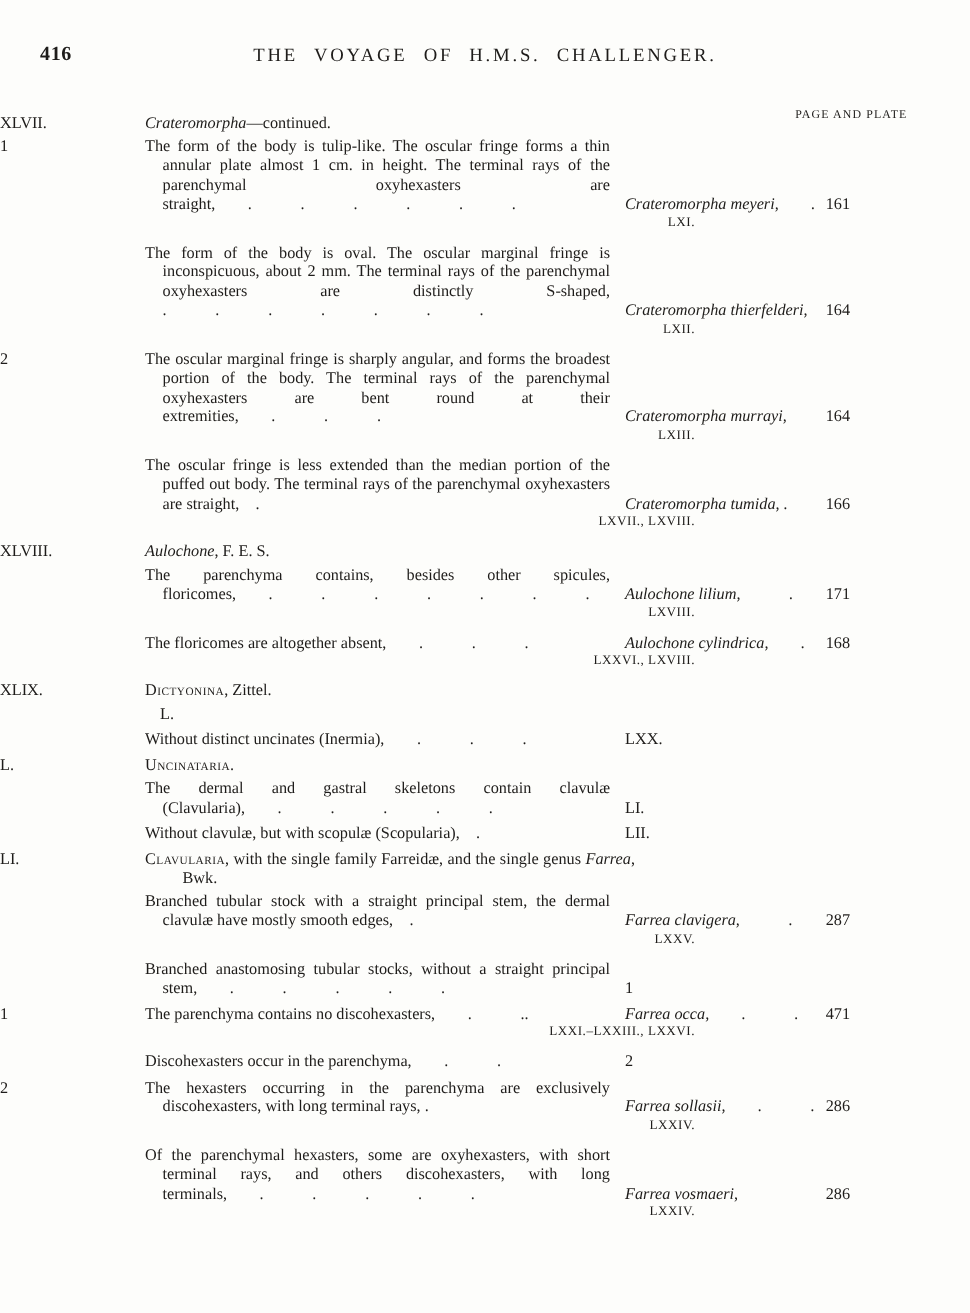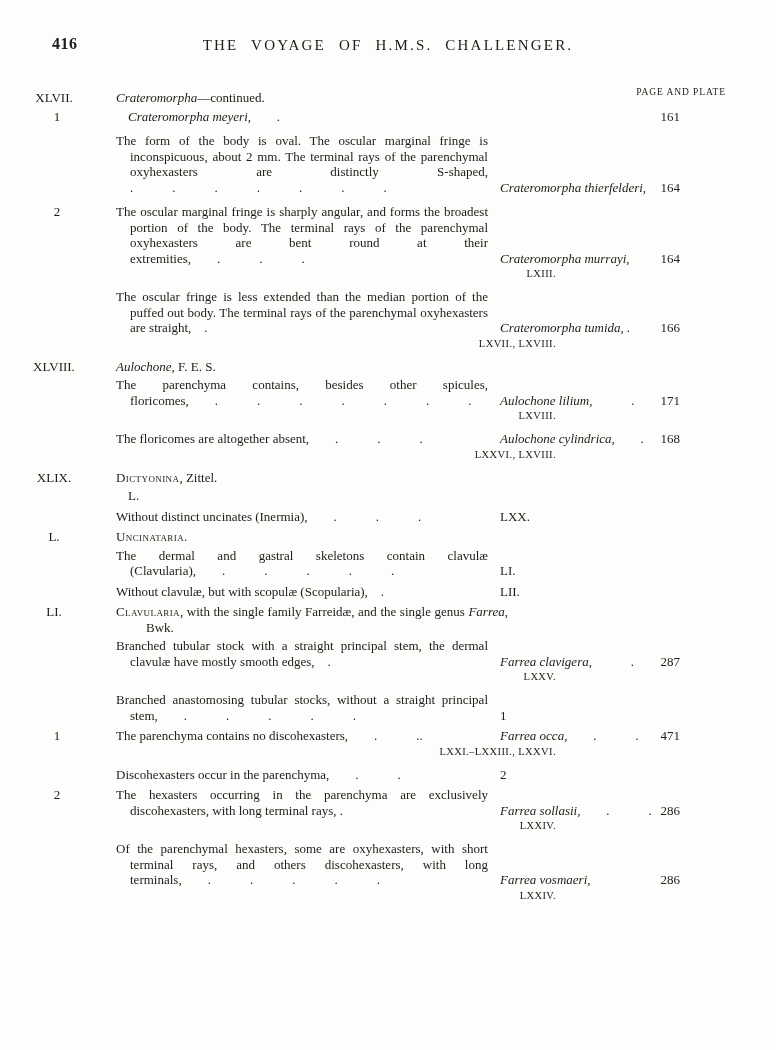--- a/index.html
+++ b/index.html
@@ -11,35 +11,35 @@
     margin: 0 auto;
     background: var(--paper, #fdfdfb);
     color: var(--ink, #1e1c1a);
     font-family: "Liberation Serif", "DejaVu Serif", serif;
     font-size: 13px;
     line-height: 15.5px;
     overflow: hidden;
   }
   .header { position: relative; padding-top: 38px; height: 56px; }
   .folio {
-    position: absolute; left: 52px; top: 36px;
+    position: absolute; left: 32px; top: 36px;
     font-size: 16px; font-weight: 700; letter-spacing: 0.5px;
   }
   .running-title {
     text-align: center; font-size: 15px;
     letter-spacing: 2.2px; word-spacing: 7px;
   }
   .col-header {
     position: absolute; top: 85px; right: 50px;
     font-size: 9.5px; letter-spacing: 0.9px;
   }
   .entries { margin-top: 34px; padding-right: 96px; }
   .row { display: flex; align-items: flex-end; }
   .section-row { align-items: flex-start; margin: 3px 0; }
-  .c-gut { flex: 0 0 116px; text-align: center; align-self: flex-start; }
+  .c-gut { flex: 0 0 116px; text-align: left; align-self: flex-start; }
   .section-row .c-gut { padding-right: 8px; }
   .c-num { padding-right: 2px; }
   .c-title {
     flex: 0 0 392px; padding-left: 30px; text-indent: -30px;
     text-align: justify;
   }
   .c-desc {
     flex: 0 0 372px; padding-left: 14px; text-indent: -14px;
     text-align: justify;
   }
@@ -65,31 +65,34 @@
   </div>
   <div class="col-header">PAGE AND PLATE</div>
   <div class="entries" id="entries">
       <div class="row section-row">
         <div class="c-gut">XLVII.</div>
         <div class="c-title"><span class="it">Crateromorpha</span><span>—continued.</span></div>
       </div>
       <div class="item plated">
         <div class="row">
           <div class="c-gut c-num">1</div>
+          <div class="c-desc">The form of the body is tulip-like.  The oscular fringe forms a thin annular plate almost 1 cm. in height.  The terminal rays of the parenchymal oxyhexasters are straight,  .   .   .   .   .   .</div>
           <div class="c-result it">Crateromorpha meyeri,  .</div>
           <div class="c-page">161</div>
         </div>
+        <div class="plates">LXI.</div>
       </div>
       <div class="item plated">
         <div class="row">
           <div class="c-gut c-num"></div>
           <div class="c-desc">The form of the body is oval.  The oscular marginal fringe is inconspicuous, about 2 mm.  The terminal rays of the parenchymal oxyhexasters are distinctly S-shaped, .   .   .   .   .   .   .</div>
           <div class="c-result it">Crateromorpha thierfelderi,</div>
           <div class="c-page">164</div>
         </div>
+        <div class="plates">LXII.</div>
       </div>
       <div class="item plated">
         <div class="row">
           <div class="c-gut c-num">2</div>
           <div class="c-desc">The oscular marginal fringe is sharply angular, and forms the broadest portion of the body.  The terminal rays of the parenchymal oxyhexasters are bent round at their extremities,  .   .   .</div>
           <div class="c-result it">Crateromorpha murrayi,</div>
           <div class="c-page">164</div>
         </div>
         <div class="plates">LXIII.</div>
       </div>

